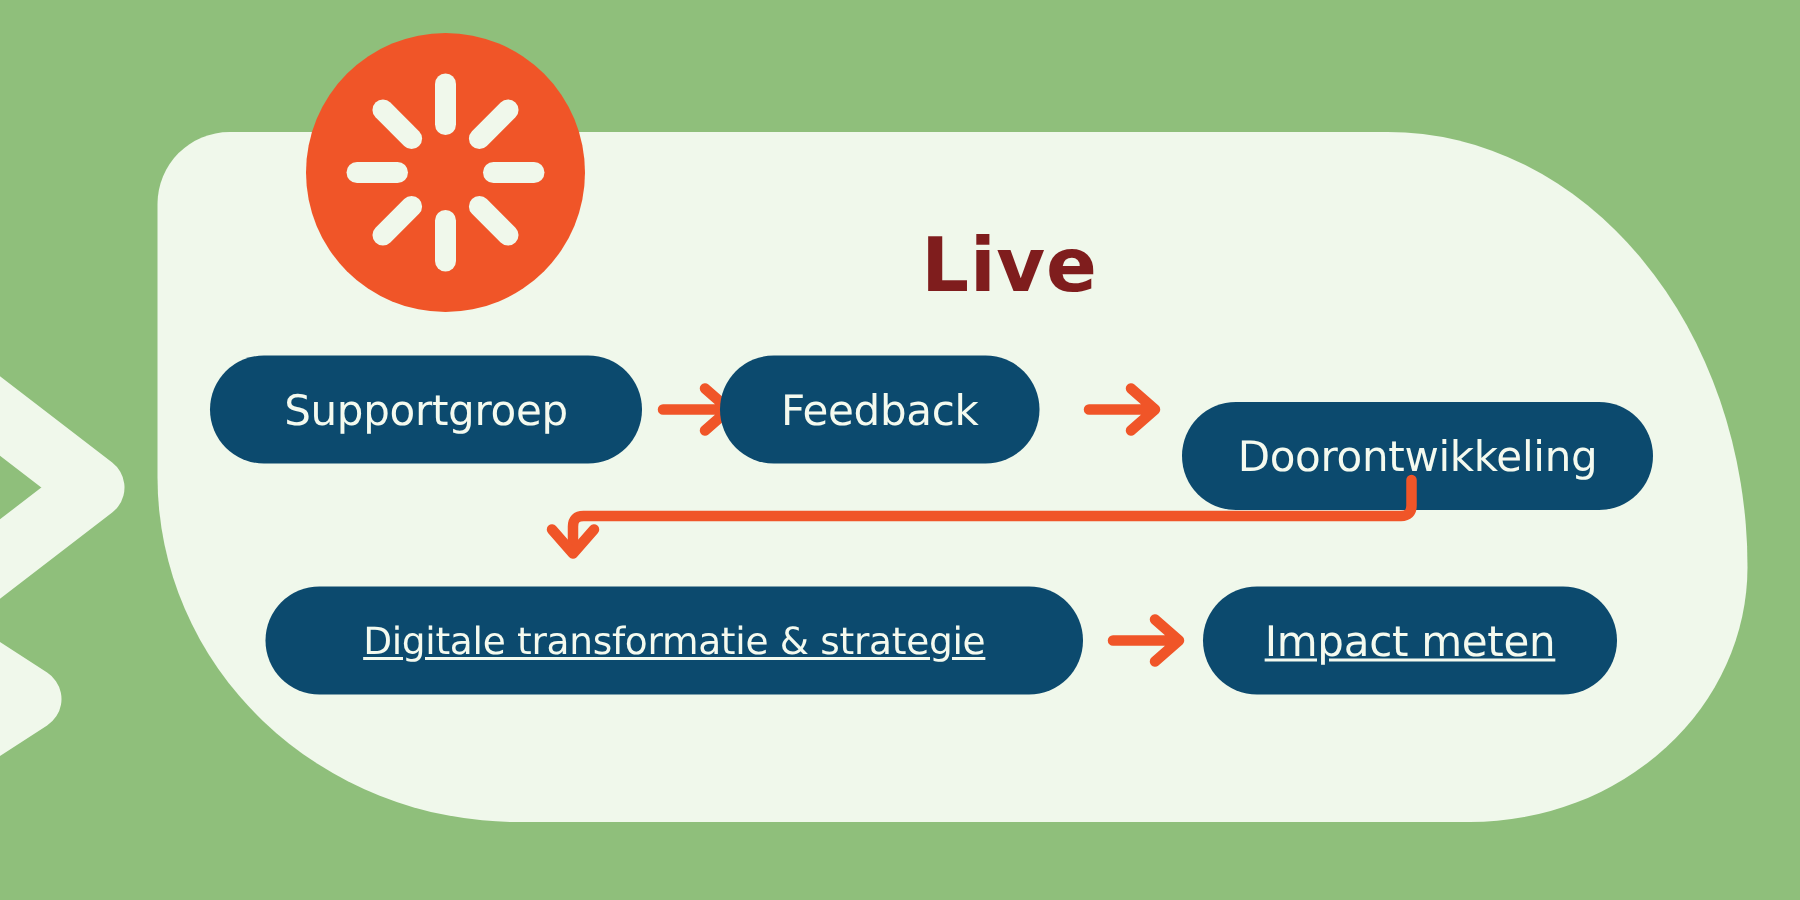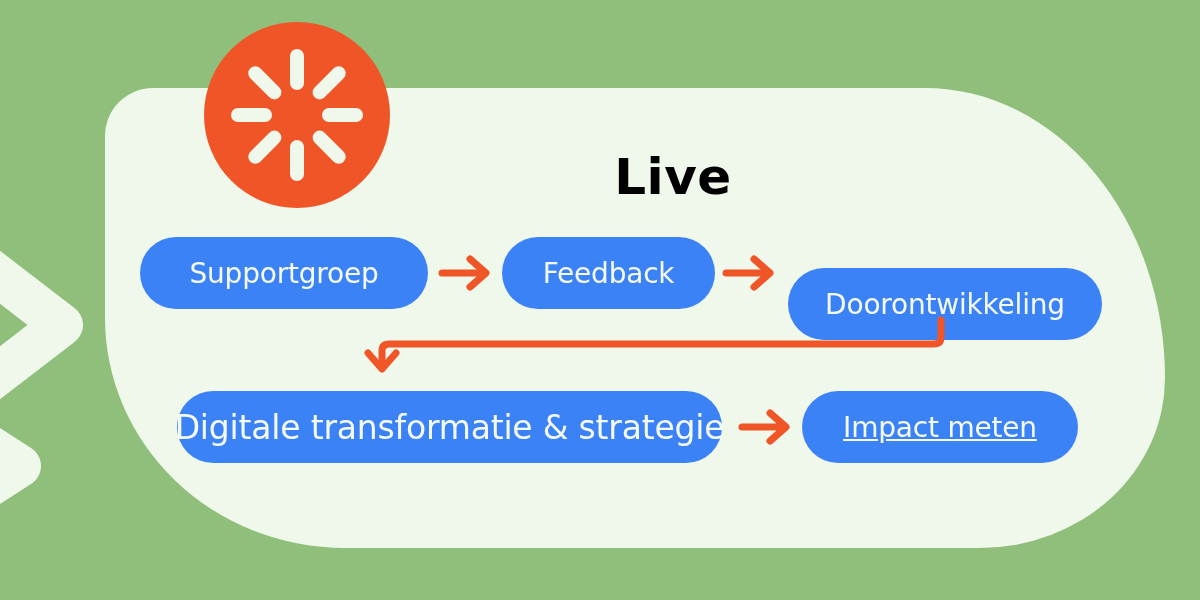--- a/index.html
+++ b/index.html
@@ -32,41 +32,41 @@
   .spinner-badge svg { position: absolute; inset: 0; }
 
   .title {
     position: absolute;
     left: 473px; top: 148px;
     width: 400px;
     text-align: center;
     font-size: 50px;
     font-weight: 800;
     letter-spacing: 0.5px;
-    color: #000000;
+    color: #7f1d1d;
   }
 
   .pill {
     position: absolute;
     height: 72px;
     border-radius: 36px;
-    background: #3b82f6;
+    background: #0c4a6e;
     color: #F4FAEF;
     display: flex;
     align-items: center;
     justify-content: center;
     font-size: 28px;
     font-weight: 500;
     white-space: nowrap;
     letter-spacing: -0.2px;
   }
   .p-supportgroep { left: 140px; top: 237px; width: 288px; }
-  .p-feedback     { left: 502px; top: 237px; width: 213px; }
+  .p-feedback     { left: 480px; top: 237px; width: 213px; }
   .p-doorontw     { left: 788px; top: 237px; width: 314px; margin-top: 31px; }
-  .p-digitale     { left: 177px; top: 391px; width: 545px; font-size: 33px; }
+  .p-digitale     { left: 177px; top: 391px; width: 545px; font-size: 25px; text-decoration: underline; }
   .p-impact       { left: 802px; top: 391px; width: 276px; text-decoration: underline; }
 
   .arrow { position: absolute; width: 54px; height: 40px; }
   .a1 { left: 438px; top: 253px; }
   .a2 { left: 722px; top: 253px; }
   .a3 { left: 738px; top: 407px; }
 
   .connector { position: absolute; left: 0; top: 0; width: 1200px; height: 600px; pointer-events: none; }
 </style>
 </head>

